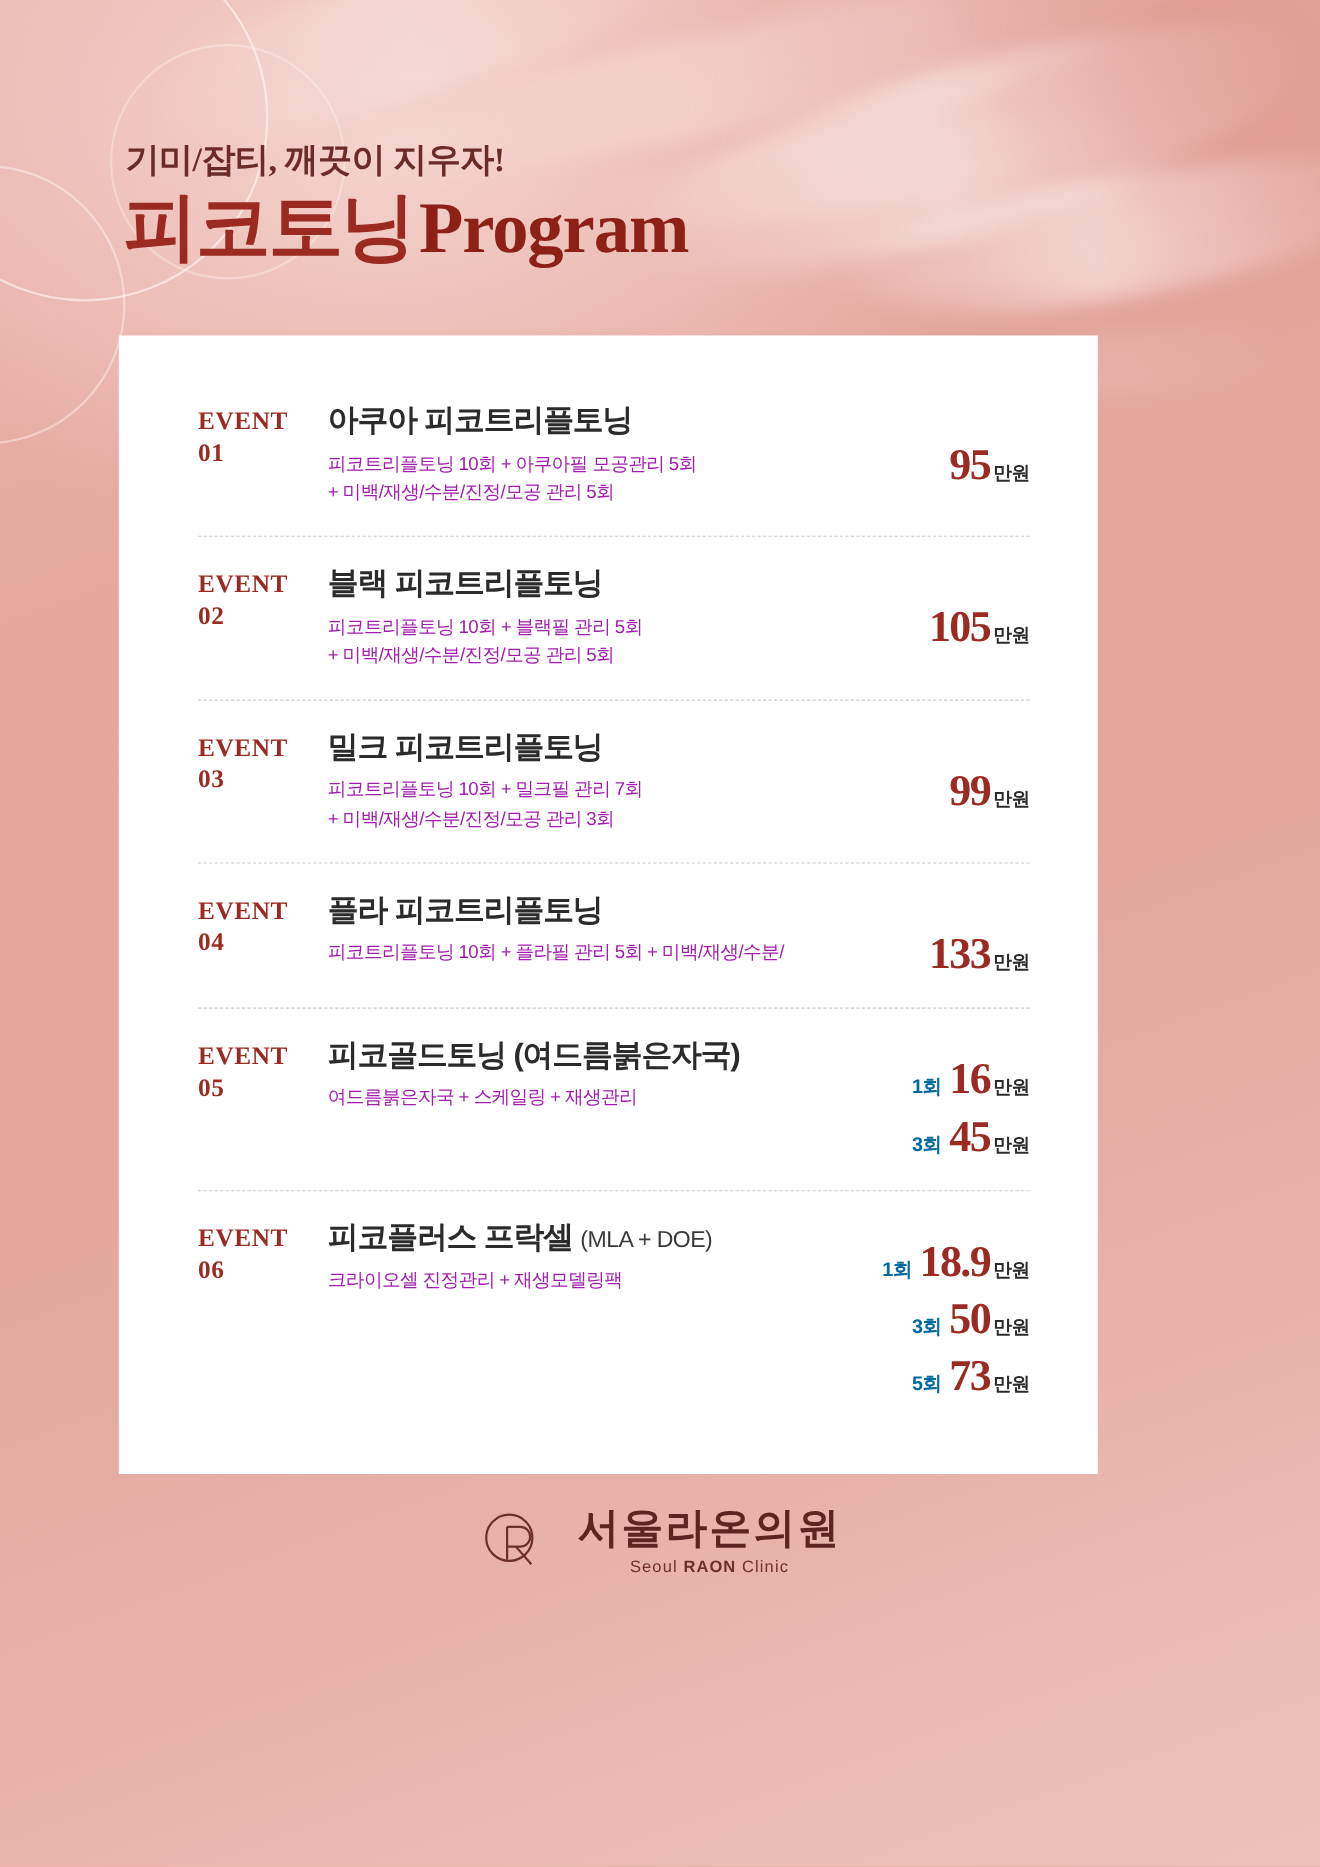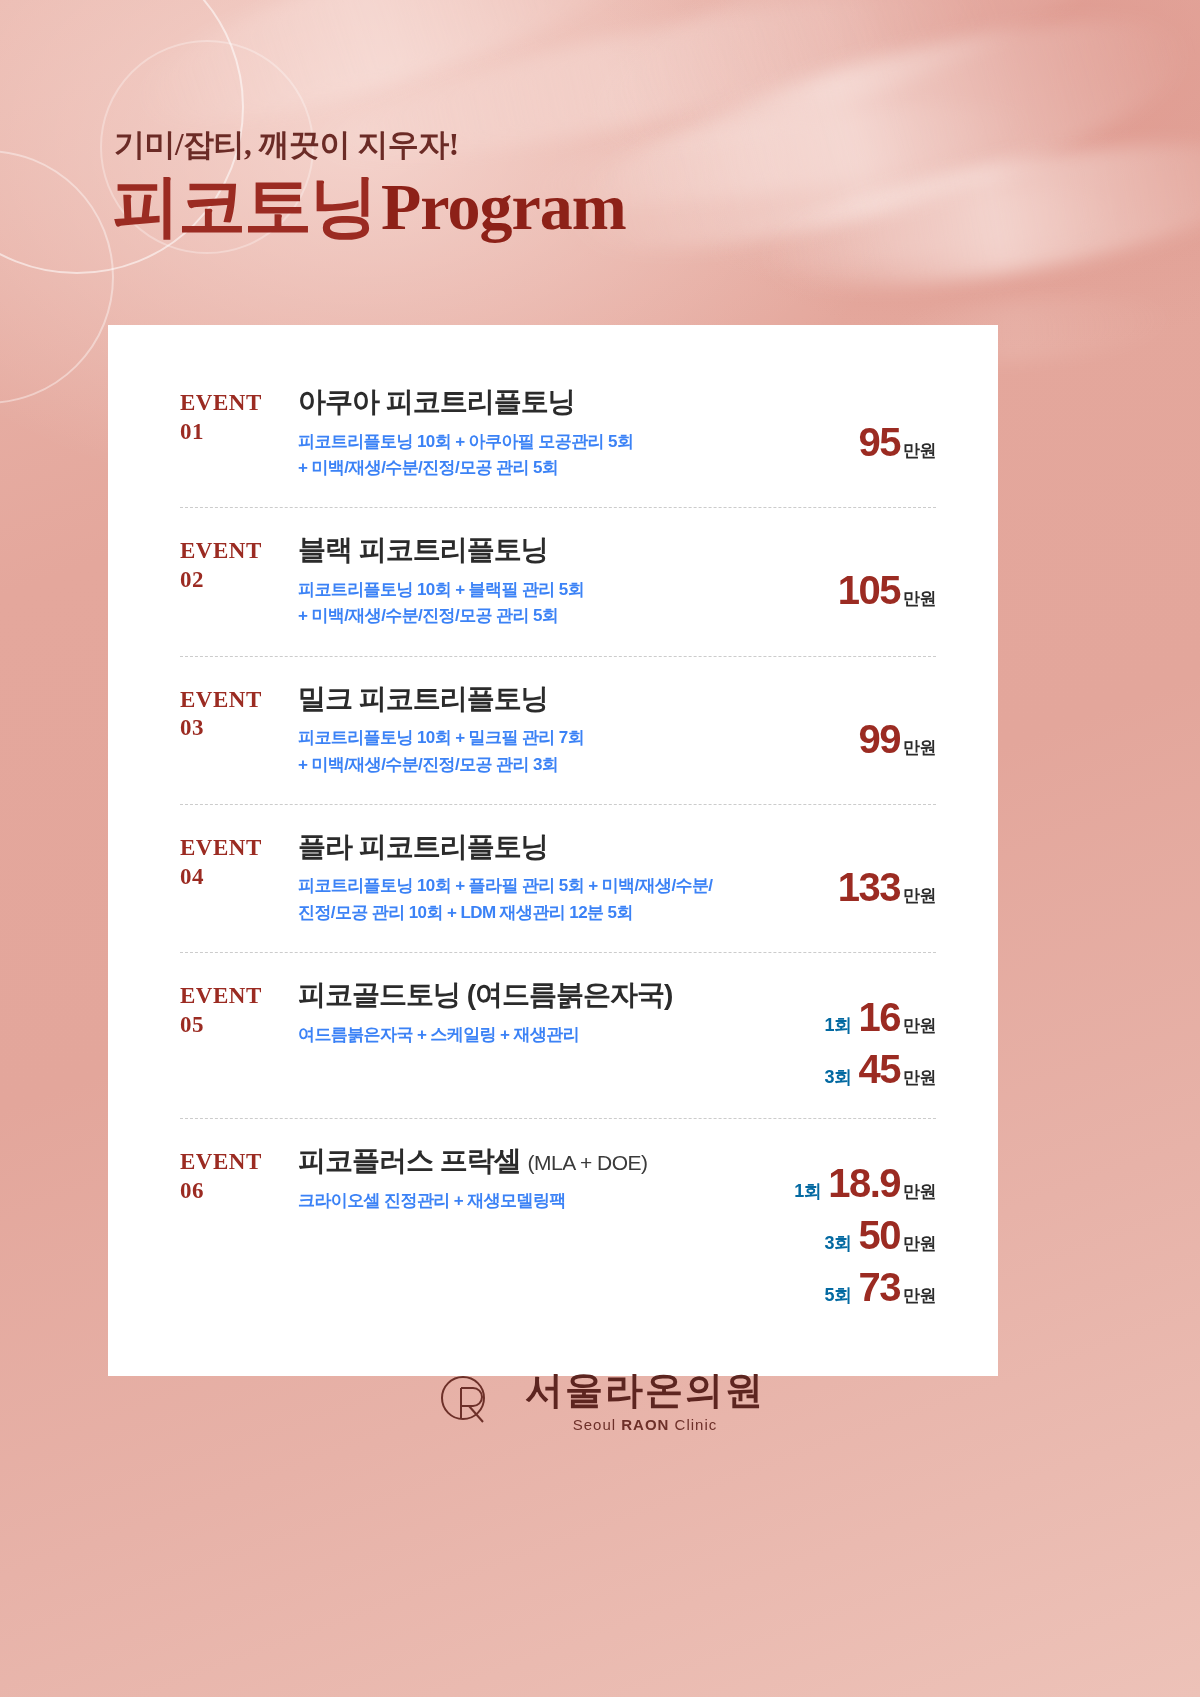--- a/index.html
+++ b/index.html
@@ -114,21 +114,20 @@
 
   .card {
     position: absolute;
     left: 108px;
     top: 305px;
     width: 890px;
     background: #ffffff;
     z-index: 6;
     padding: 34px 0 40px 0;
     box-sizing: border-box;
-    margin-top: 20px;
   }
 
   .row {
     display: flex;
     align-items: flex-start;
     padding: 26px 62px 26px 72px;
     box-sizing: border-box;
     position: relative;
   }
   .row + .row::before {
@@ -175,24 +174,24 @@
     margin-bottom: 10px;
   }
   .prog-name .sub-paren {
     font-size: 21px;
     font-weight: 400;
     color: #3a3a3a;
     letter-spacing: -0.5px;
   }
   .prog-desc {
     font-size: 17px;
-    color: #3b82f6;
+    color: #a21caf;
     line-height: 1.55;
     letter-spacing: -0.6px;
-    font-weight: 700;
+    font-weight: 400;
   }
 
   .price-col {
     flex: 0 0 200px;
     width: 200px;
     display: flex;
     flex-direction: column;
     align-items: flex-end;
     justify-content: center;
     padding-top: 16px;
@@ -214,20 +213,21 @@
     color: #0369a1;
     margin-right: 7px;
     letter-spacing: -0.5px;
     font-weight: 700;
   }
   .price-value {
     font-size: 40px;
     font-weight: 800;
     color: #9b2b22;
     letter-spacing: -1.5px;
+    font-family: Liberation Serif, serif;
   }
   .price-unit {
     font-size: 17px;
     font-weight: 700;
     color: #2b2b2b;
     margin-left: 3px;
     letter-spacing: -0.5px;
   }
 
   .footer {
@@ -356,21 +356,20 @@
     </div>
 
     <div class="row">
       <div class="event-no">
         <div class="event-label">EVENT</div>
         <div class="event-num">04</div>
       </div>
       <div class="detail">
         <div class="prog-name">플라 피코트리플토닝</div>
         <div class="prog-desc">피코트리플토닝 10회 + 플라필 관리 5회 + 미백/재생/수분/</div>
-        <div class="prog-desc">진정/모공 관리 10회 + LDM 재생관리 12분 5회</div>
       </div>
       <div class="price-col single">
         <div class="price-line">
           <span class="price-count"></span>
           <span class="price-value">133</span>
           <span class="price-unit">만원</span>
         </div>
       </div>
     </div>
 

